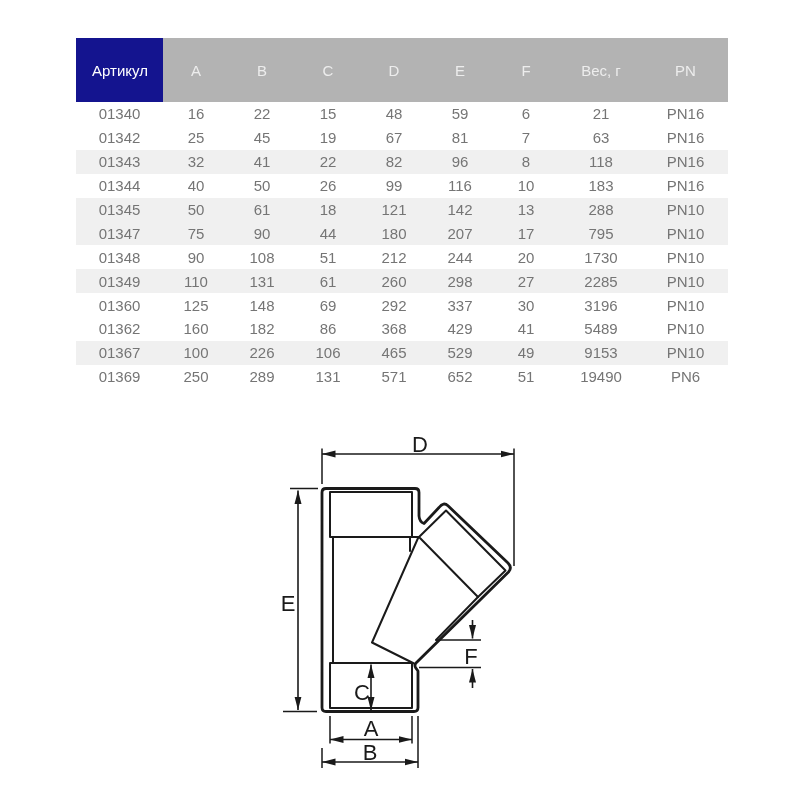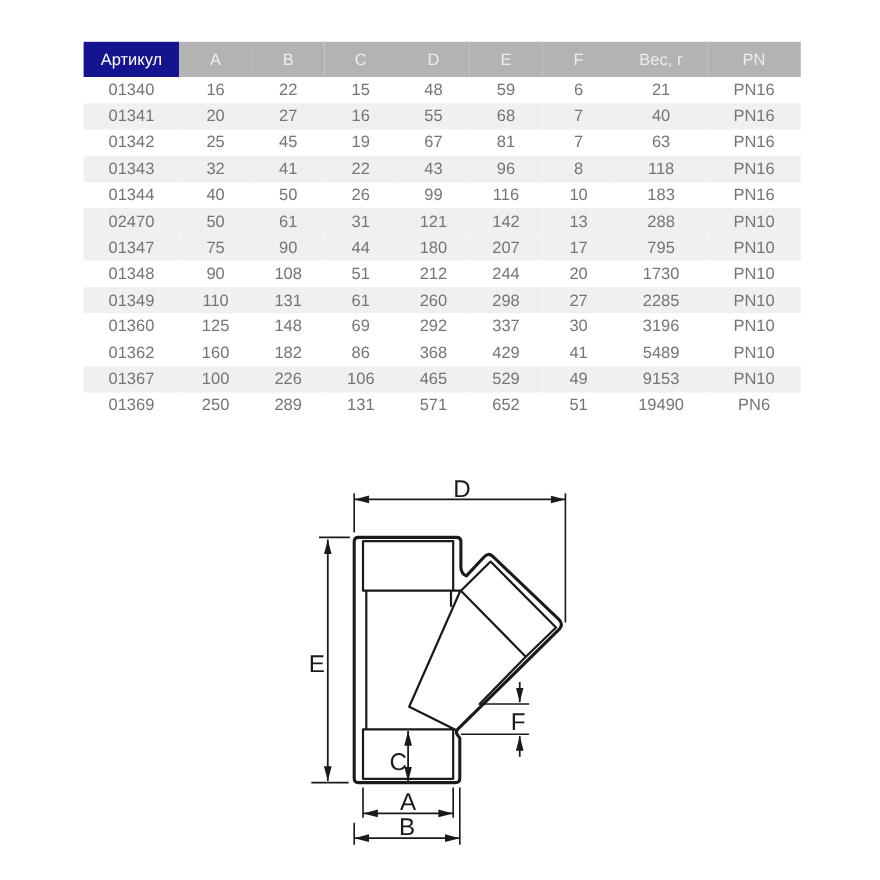--- a/index.html
+++ b/index.html
@@ -5,21 +5,21 @@
   html,body{margin:0;padding:0;}
   body{
     width:800px;height:800px;position:relative;background:#ffffff;
     font-family:"Liberation Sans", sans-serif;overflow:hidden;
   }
   
   .spec-table-wrap{position:absolute;left:76px;top:38px;width:652px;}
   table.spec{border-collapse:collapse;table-layout:fixed;width:652px;}
   table.spec th{
     height:32px;background:#b3b3b3;color:#ededed;
-    font-size:15px;font-weight:400;text-align:center;padding:0;
+    font-size:15px;font-weight:400;text-align:center;padding:16px;
   }
   table.spec th.article-th{background:#14148f;color:#ffffff;}
   table.spec td{
     height:23.9px;padding:0;text-align:center;vertical-align:middle;
     font-size:15px;color:#757575;background:#ffffff;
   }
   table.spec tr.alt td{background:#f0f0f0;}
   
   .diagram-wrap{position:absolute;left:255px;top:435px;width:290px;height:360px;}
   .outline{fill:none;stroke:#1a1a1a;stroke-width:2.8;stroke-linejoin:round;stroke-linecap:round;}
@@ -64,69 +64,58 @@
           <td>01340</td>
           <td>16</td>
           <td>22</td>
           <td>15</td>
           <td>48</td>
           <td>59</td>
           <td>6</td>
           <td>21</td>
           <td>PN16</td>
         </tr>
-        <tr class="alt">
-          <td>01341</td>
-          <td>20</td>
-          <td>27</td>
-          <td>16</td>
-          <td>55</td>
-          <td>68</td>
-          <td>7</td>
-          <td>40</td>
-          <td>PN16</td>
-        </tr>
         <tr>
           <td>01342</td>
           <td>25</td>
           <td>45</td>
           <td>19</td>
           <td>67</td>
           <td>81</td>
           <td>7</td>
           <td>63</td>
           <td>PN16</td>
         </tr>
         <tr class="alt">
           <td>01343</td>
           <td>32</td>
           <td>41</td>
           <td>22</td>
-          <td>43</td>
+          <td>82</td>
           <td>96</td>
           <td>8</td>
           <td>118</td>
           <td>PN16</td>
         </tr>
         <tr>
           <td>01344</td>
           <td>40</td>
           <td>50</td>
           <td>26</td>
           <td>99</td>
           <td>116</td>
           <td>10</td>
           <td>183</td>
           <td>PN16</td>
         </tr>
         <tr class="alt">
-          <td>02470</td>
+          <td>01345</td>
           <td>50</td>
           <td>61</td>
-          <td>31</td>
+          <td>18</td>
           <td>121</td>
           <td>142</td>
           <td>13</td>
           <td>288</td>
           <td>PN10</td>
         </tr>
         <tr class="alt">
           <td>01347</td>
           <td>75</td>
           <td>90</td>

